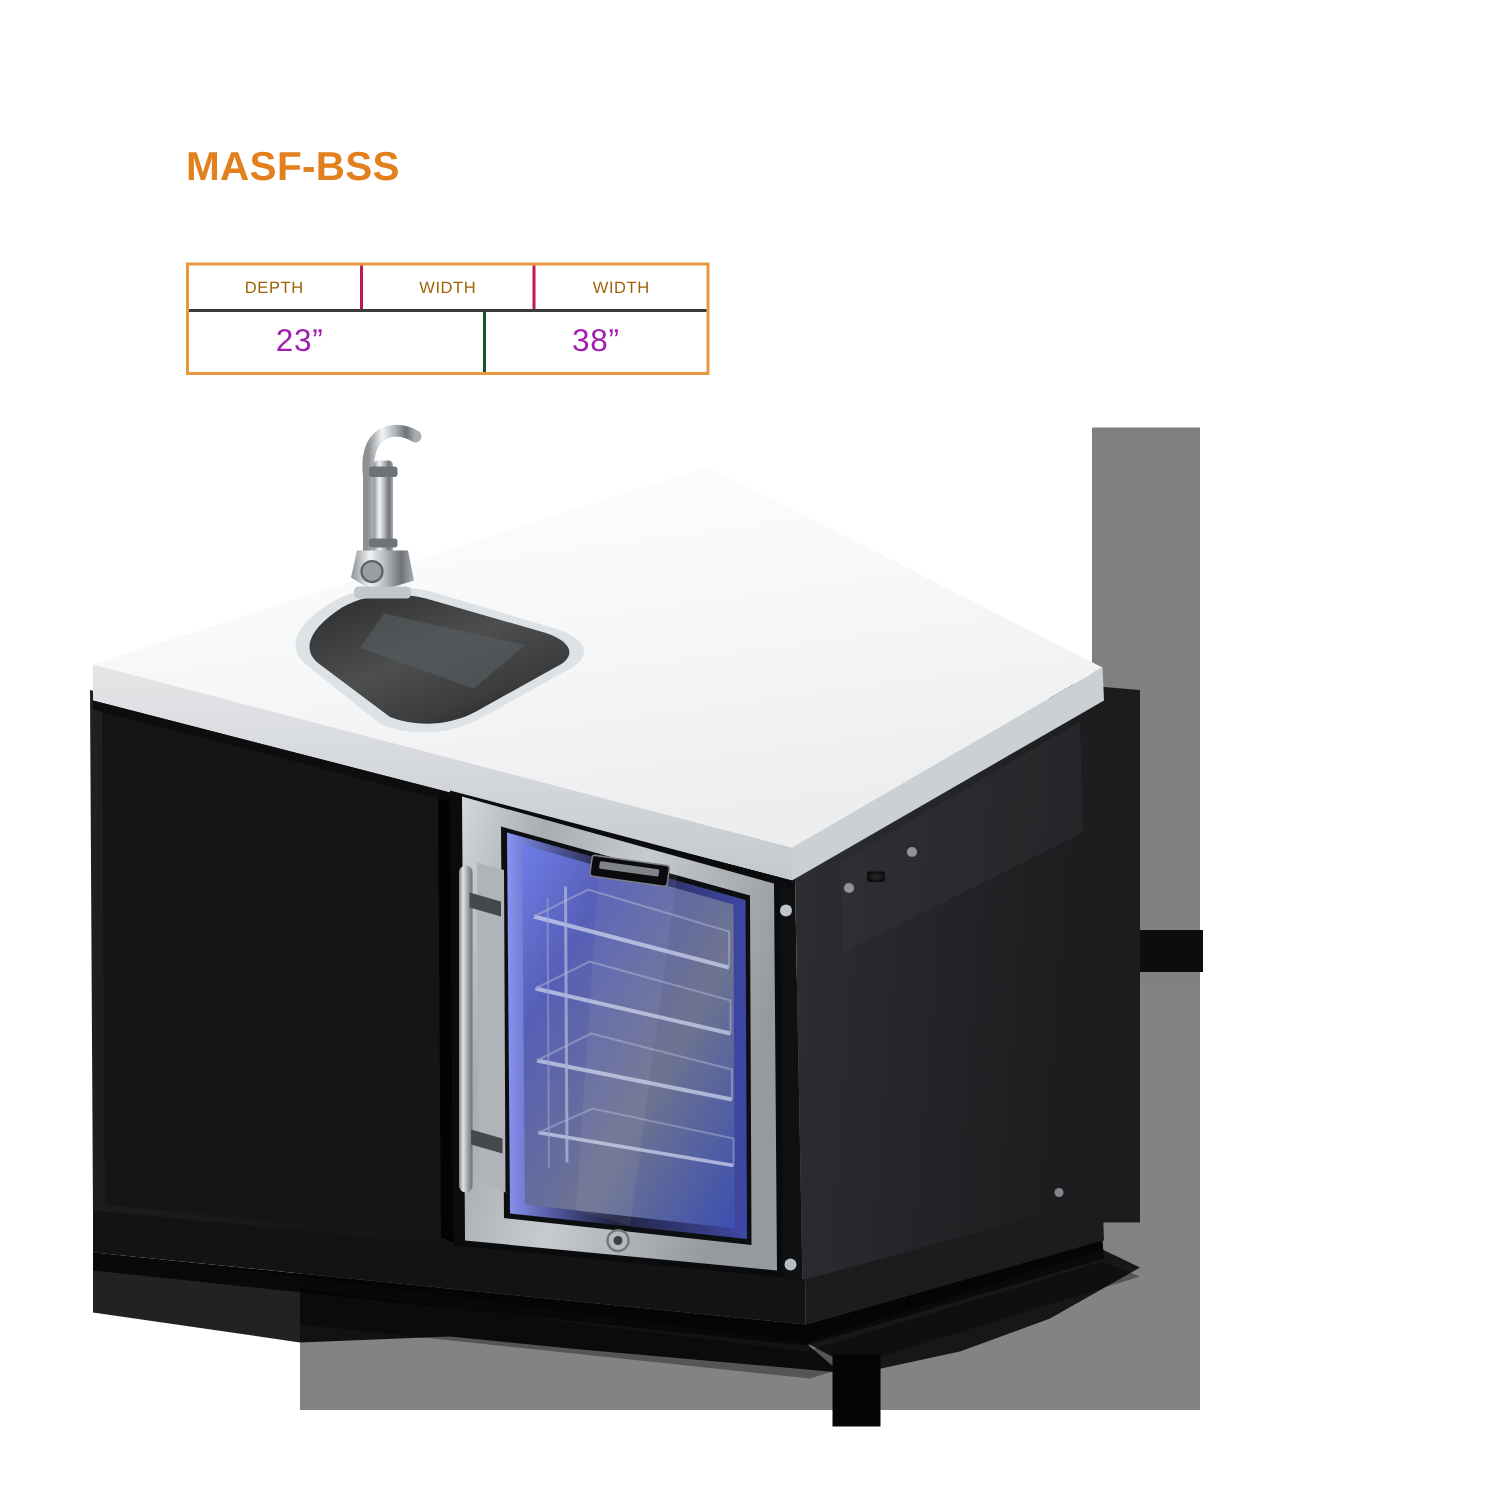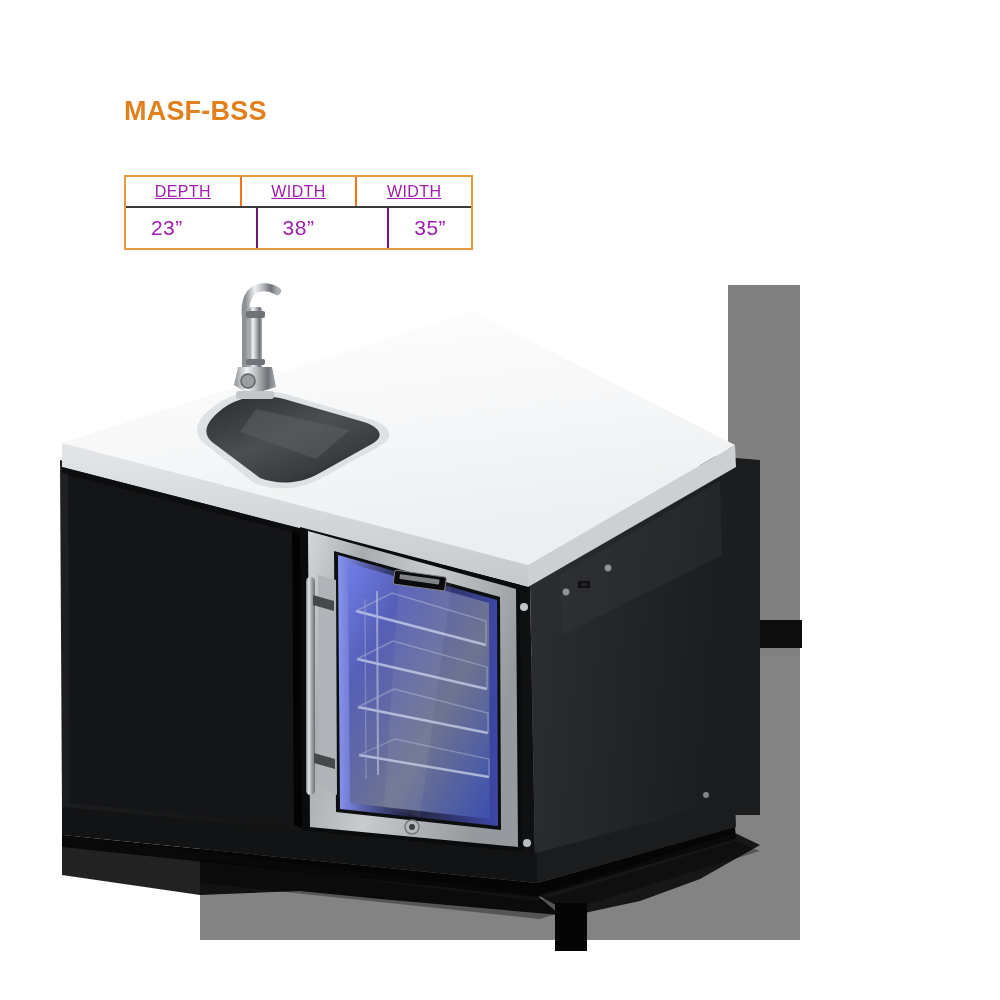--- a/index.html
+++ b/index.html
@@ -61,32 +61,31 @@
   }
   .spec-cell {
     flex: 1 1 0;
     display: flex;
     align-items: center;
     justify-content: center;
     box-sizing: border-box;
     position: relative;
   }
   .spec-row.header .spec-cell + .spec-cell {
-    border-left: 2px solid #f97316;
+    border-left: 2px solid #be185d;
   }
   .spec-row.values .spec-cell + .spec-cell {
-    border-left: 2px solid #701a75;
+    border-left: 2px solid #14532d;
     margin-left: 48px;
   }
   .spec-head-text {
-    font-size: 16px;
-    color: #a21caf;
+    font-size: 11px;
+    color: #a16207;
     letter-spacing: 0.4px;
     font-family: "Liberation Sans", sans-serif;
-    text-decoration: underline;
   }
   .spec-val-text {
     font-size: 21px;
     color: #a21caf;
     letter-spacing: 0.5px;
     font-family: "Liberation Sans", sans-serif;
   }
 
   
   #product-photo {
@@ -120,23 +119,20 @@
       <div class="spec-cell">
         <span class="spec-head-text">WIDTH</span>
       </div>
     </div>
     <div class="spec-row values">
       <div class="spec-cell">
         <span class="spec-val-text">23”</span>
       </div>
       <div class="spec-cell">
         <span class="spec-val-text">38”</span>
-      </div>
-      <div class="spec-cell">
-        <span class="spec-val-text">35”</span>
       </div>
     </div>
   </div>
 
   <div id="product-photo">
     <svg viewBox="0 0 1000 700" xmlns="http://www.w3.org/2000/svg">
       <defs>
         <linearGradient id="gTop" x1="0" y1="0" x2="0.35" y2="1">
           <stop offset="0" stop-color="#ffffff"></stop>
           <stop offset="0.55" stop-color="#f6f7f8"></stop>

